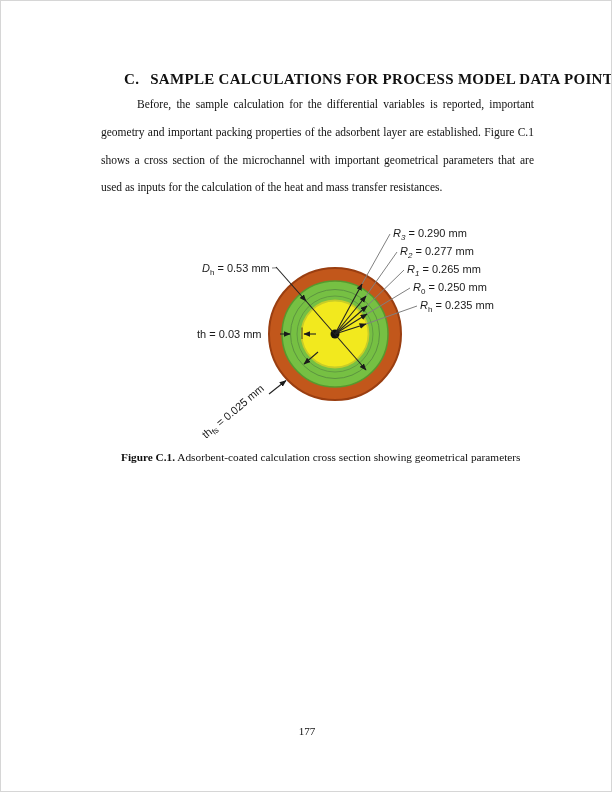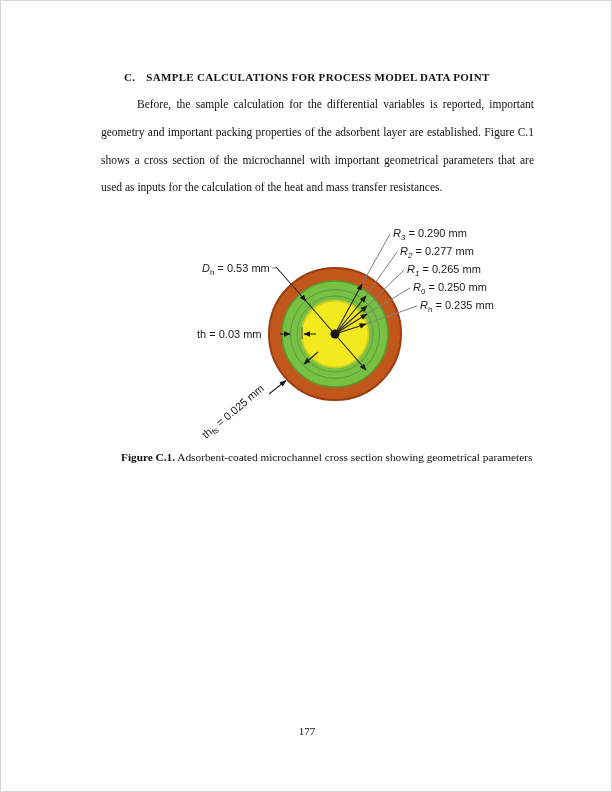--- a/index.html
+++ b/index.html
@@ -9,21 +9,21 @@
     margin:0 auto;
     background:#ffffff;
     border:1px solid #d6d6d6;
     box-sizing:border-box;
     font-family:"Liberation Serif","DejaVu Serif",serif;
     color:#111111;
     overflow:hidden;
   }
   .heading{
     position:absolute;left:123px;top:70px;
-    font-size:11px;font-weight:bold;letter-spacing:0.3px;
+    font-size:15px;font-weight:bold;letter-spacing:0.3px;
     white-space:nowrap;
   }
   .heading .idx{margin-right:11px;}
   .bodytext{
     position:absolute;left:100px;top:90px;width:433px;
     font-size:11.5px;line-height:27.8px;
     text-align:justify;text-indent:36px;
   }
   .figwrap{position:absolute;left:168px;top:215px;width:394px;height:235px;}
   .figwrap svg{display:block;width:394px;height:235px;
@@ -112,18 +112,18 @@
       <text x="183" y="271"><tspan font-style="italic">D</tspan><tspan dy="2.5" font-size="8">h</tspan><tspan dy="-2.5"> = 0.53 mm</tspan></text>
 
       <text x="178" y="337">th = 0.03 mm</text>
 
       <text transform="translate(187,438) rotate(-40)"><tspan>th</tspan><tspan dy="2.5" font-size="8">fs</tspan><tspan dy="-2.5"> = 0.025 mm</tspan></text>
     </svg>
   </div>
 
   <div class="caption">
     <span class="cap-label">Figure C.1.</span>
-    <span>Adsorbent-coated microchannel cross section showing geometrical parameters</span>
+    <span>Adsorbent-coated calculation cross section showing geometrical parameters</span>
   </div>
 
   <div class="pagenum">177</div>
 
 </div>
 
 </body></html>

